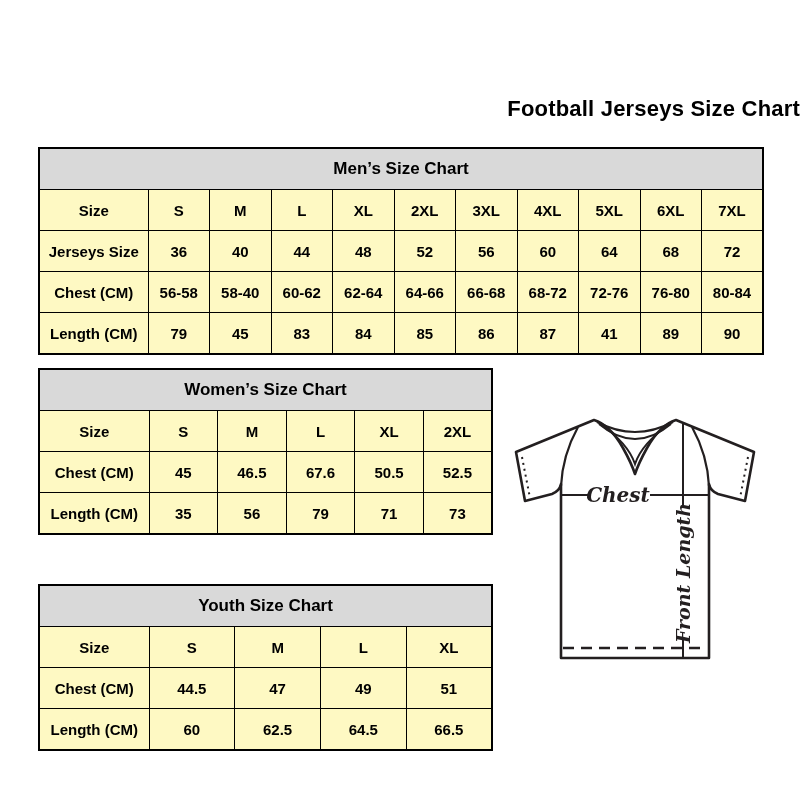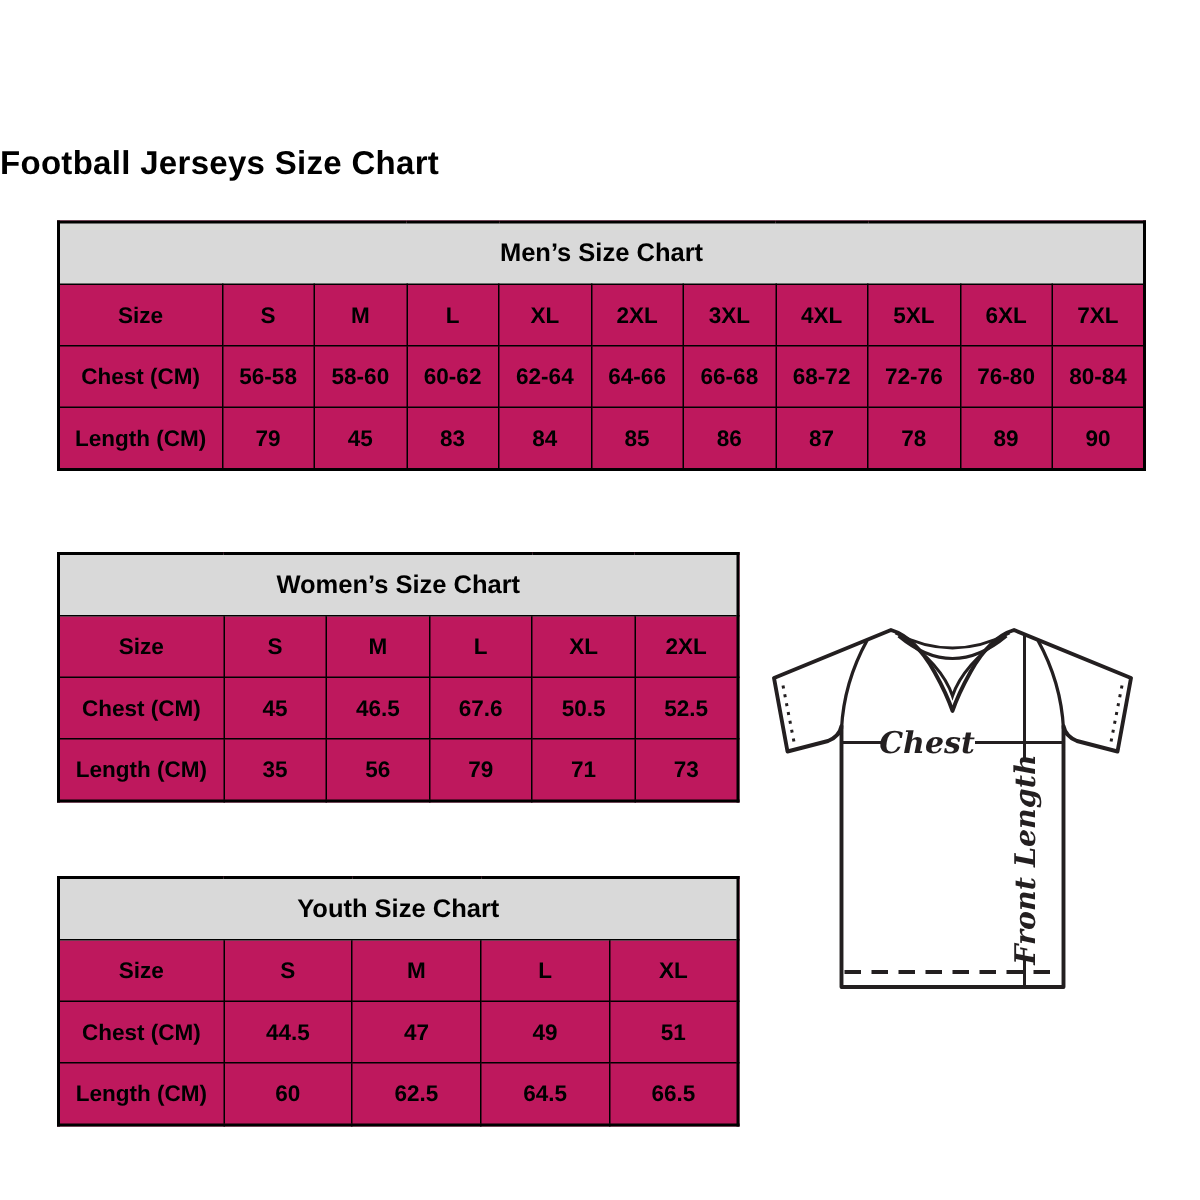--- a/index.html
+++ b/index.html
@@ -2,25 +2,25 @@
 <html><head>
 <meta charset="utf-8">
 <style>
   html,body{margin:0;padding:0;}
   body{
     width:800px;height:800px;position:relative;background:#ffffff;
     font-family:"Liberation Sans",sans-serif;color:#000;overflow:hidden;
   }
   .page-title{
     position:absolute;top:96px;left:0;width:100%;
-    text-align:left;font-size:22px;font-weight:bold;letter-spacing:.2px;
+    text-align:right;font-size:22px;font-weight:bold;letter-spacing:.2px;
   }
   table.size-table{
     position:absolute;border-collapse:collapse;table-layout:fixed;
-    background:#be185d;border:2px solid #000;
+    background:#fef9c3;border:2px solid #000;
   }
   table.size-table th, table.size-table td{
     border:1.5px solid #000;height:40px;padding:0;margin:0;
     text-align:center;vertical-align:middle;font-weight:bold;
   }
   table.size-table th.tbl-header{background:#d9d9d9;font-size:17px;}
   table.size-table td{font-size:15px;}
   #men-table{left:38px;top:147px;width:726px;}
   #women-table{left:38px;top:368px;width:455px;}
   #youth-table{left:38px;top:548px;width:455px;margin-top:36px;}
@@ -54,42 +54,55 @@
         <td>L</td>
         <td>XL</td>
         <td>2XL</td>
         <td>3XL</td>
         <td>4XL</td>
         <td>5XL</td>
         <td>6XL</td>
         <td>7XL</td>
       </tr>
       <tr>
+        <td>Jerseys Size</td>
+        <td>36</td>
+        <td>40</td>
+        <td>44</td>
+        <td>48</td>
+        <td>52</td>
+        <td>56</td>
+        <td>60</td>
+        <td>64</td>
+        <td>68</td>
+        <td>72</td>
+      </tr>
+      <tr>
         <td>Chest (CM)</td>
         <td>56-58</td>
-        <td>58-60</td>
+        <td>58-40</td>
         <td>60-62</td>
         <td>62-64</td>
         <td>64-66</td>
         <td>66-68</td>
         <td>68-72</td>
         <td>72-76</td>
         <td>76-80</td>
         <td>80-84</td>
       </tr>
       <tr>
         <td>Length (CM)</td>
         <td>79</td>
         <td>45</td>
         <td>83</td>
         <td>84</td>
         <td>85</td>
         <td>86</td>
         <td>87</td>
-        <td>78</td>
+        <td>41</td>
         <td>89</td>
         <td>90</td>
       </tr>
     </tbody>
 </table>
 
 <table id="women-table" class="size-table">
   <colgroup>
       <col style="width:110px">
       <col span="5">

